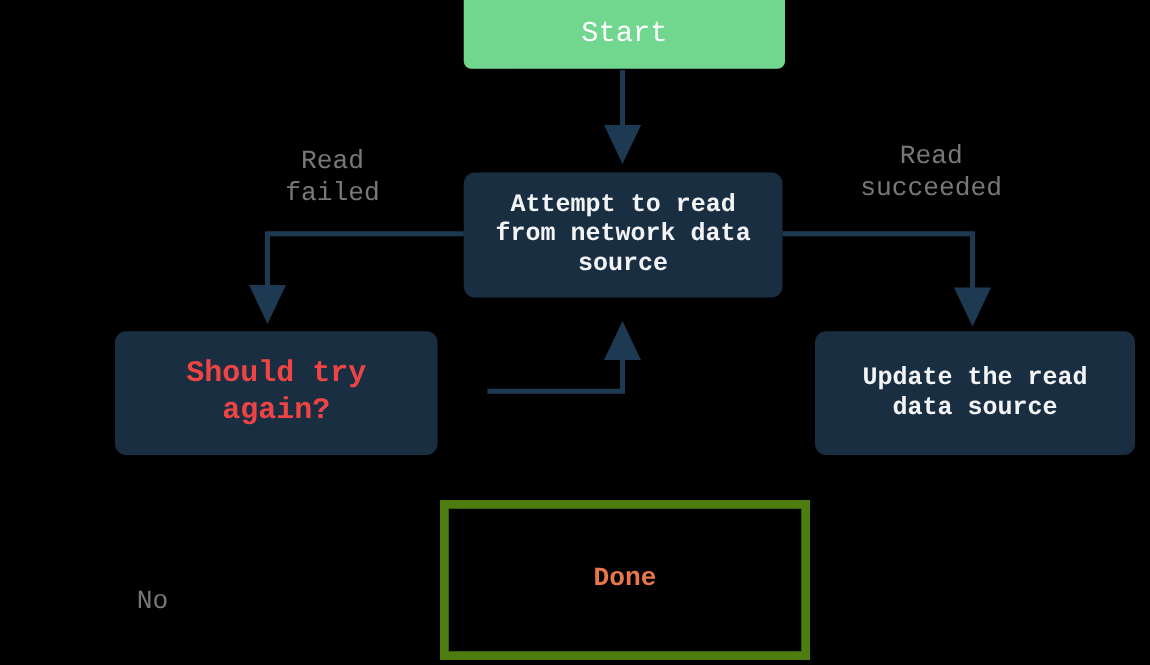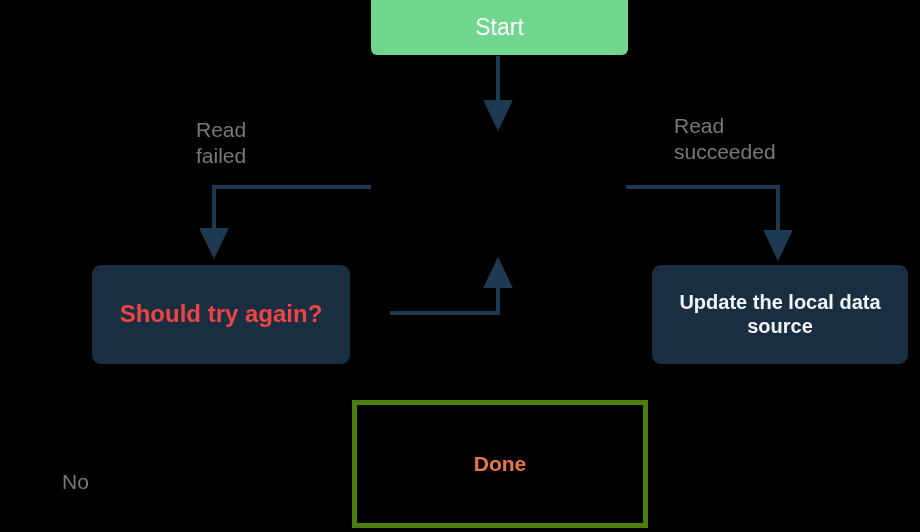--- a/index.html
+++ b/index.html
@@ -6,21 +6,21 @@
     margin: 0;
     padding: 0;
     background: #000000;
   }
   #canvas {
     position: relative;
     width: 920px;
     height: 532px;
     background: #000000;
     overflow: hidden;
-    font-family: Liberation Sans, sans-serif;
+    font-family: Liberation Mono, monospace;
   }
   .node {
     position: absolute;
     box-sizing: border-box;
     display: flex;
     align-items: center;
     justify-content: center;
     text-align: center;
     line-height: 1.18;
   }
@@ -71,30 +71,31 @@
     font-size: 20px;
     font-weight: 700;
     padding: 0 14px;
   }
   .node-done {
     left: 352px;
     top: 400px;
     width: 296px;
     height: 128px;
     background: #000000;
-    border: 5px solid #4d7c0f;
+    border: 7px solid #4d7c0f;
     color: #E8784C;
     font-size: 21px;
     font-weight: 700;
   }
   .edge-label {
     position: absolute;
     color: #787878;
     font-size: 21px;
     font-weight: 400;
+    text-align: center;
     line-height: 1.22;
     white-space: pre-line;
   }
   .label-read-failed  { left: 196px; top: 117px; width: 140px; }
   .label-read-ok      { left: 674px; top: 113px; width: 142px; }
   .label-yes          { left: 396px; top: 344px; width: 120px; }
   .label-no           { left: 62px;  top: 441px; width: 120px; margin-top: 28px; }
   svg.edges {
     position: absolute;
     left: 0; top: 0;
@@ -126,24 +127,25 @@
       <path d="M626,187 L778,187 L778,246" fill="none" stroke="#1E3A52" stroke-width="4" marker-end="url(#arrowhead)"></path>
     </g>
 
     <g>
       <path d="M390,313 L498,313 L498,272" fill="none" stroke="#1E3A52" stroke-width="4" marker-end="url(#arrowhead)"></path>
     </g>
   </svg>
 
   <div class="node node-start">Start</div>
 
+  <div class="node node-attempt">Attempt to read from network data source</div>
 
   <div class="node node-should">Should try again?</div>
 
-  <div class="node node-update">Update the local data source</div>
+  <div class="node node-update">Update the read data source</div>
 
   <div class="node node-done">Done</div>
 
   <div class="edge-label label-read-failed">Read
 failed</div>
 
   <div class="edge-label label-read-ok">Read
 succeeded</div>
 
 

